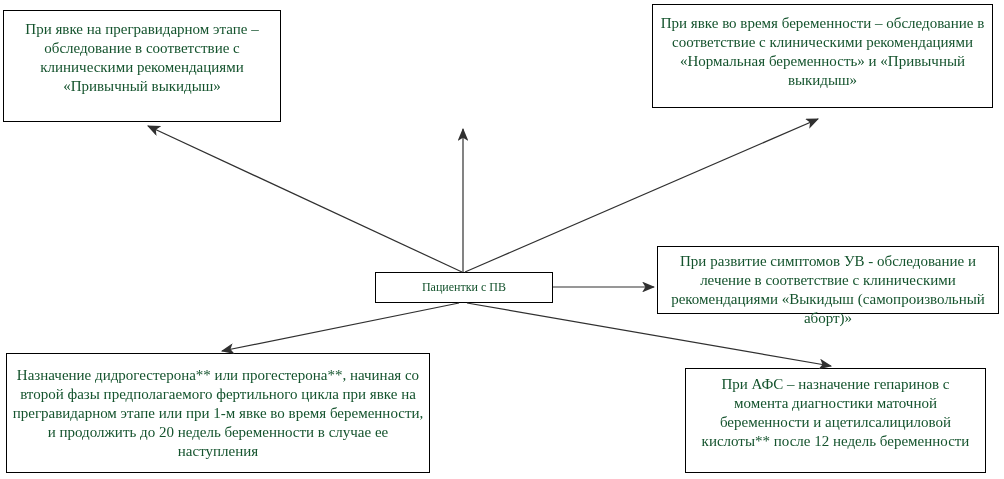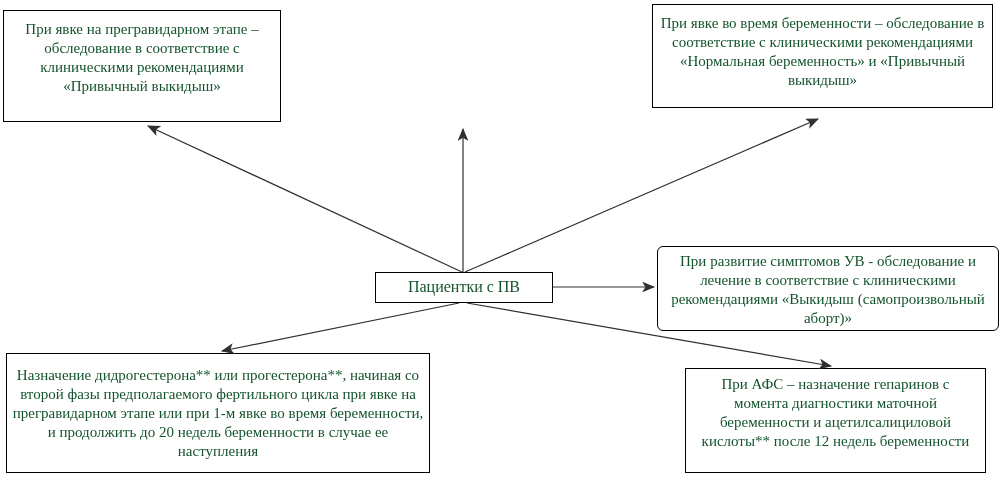--- a/index.html
+++ b/index.html
@@ -22,26 +22,26 @@
     border: 1.4px solid #000000;
     background: #ffffff;
     text-align: center;
     font-size: 15px;
     line-height: 19px;
   }
   .node-top-left    { left: 3px;   top: 10px;  width: 278px; height: 112px; padding: 9px 8px 0 8px; }
   .node-top-middle  { left: 312px; top: 5px;   width: 306px; height: 120px; padding: 4px 6px 0 6px; text-indent: 36px; }
   .node-top-middle .txt { display: block; text-indent: 36px; }
   .node-top-right   { left: 652px; top: 4px;  width: 341px; height: 104px; padding: 9px 5px 0 5px; }
-  .node-mid-right   { left: 657px; top: 246px; width: 342px; height: 85px;  padding: 5px 8px 0 8px; border-radius: 6px; }
+  .node-mid-right   { left: 657px; top: 246px; width: 342px; height: 68px;  padding: 5px 8px 0 8px; }
   .node-bottom-left { left: 6px;   top: 353px; width: 424px; height: 120px; padding: 12px 4px 2px 4px; }
   .node-bottom-right{ left: 685px; top: 368px; width: 301px; height: 105px; padding: 6px 10px 0 10px; }
   .node-center {
     left: 375px; top: 272px; width: 178px; height: 31px;
-    font-size: 16px;
+    font-size: 12px;
     line-height: 28px;
     padding: 0;
   }
   .arrow-layer {
     position: absolute;
     left: 0; top: 0;
     width: 1004px;
     height: 479px;
     pointer-events: none;
   }

